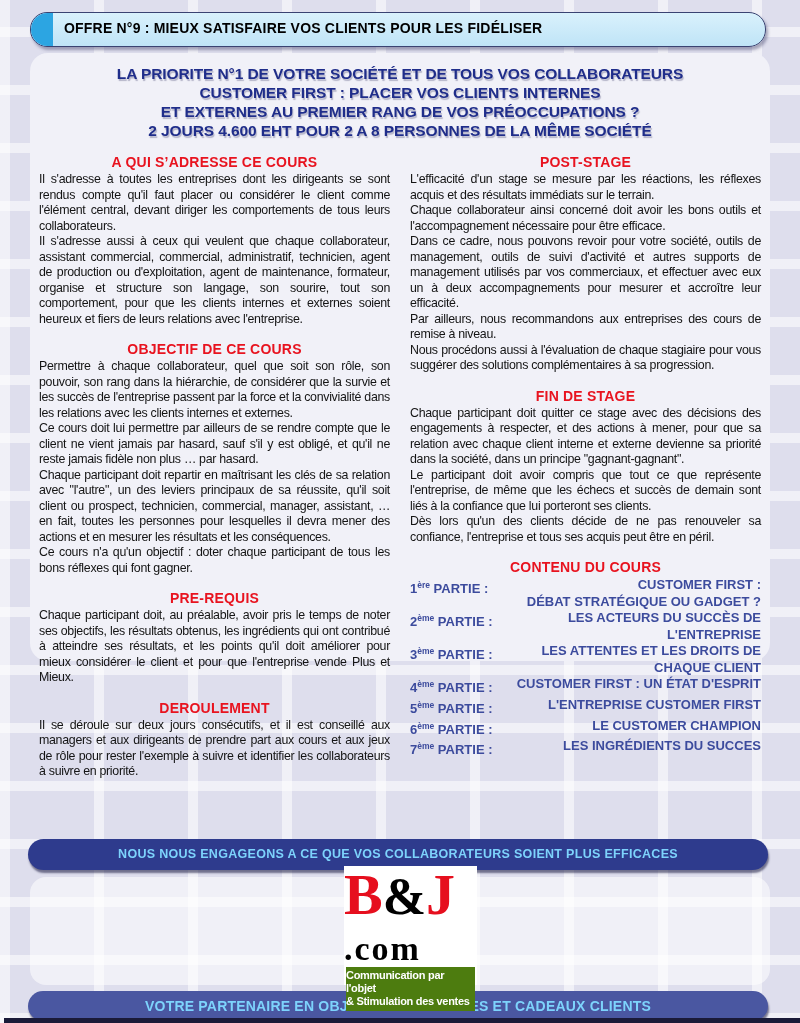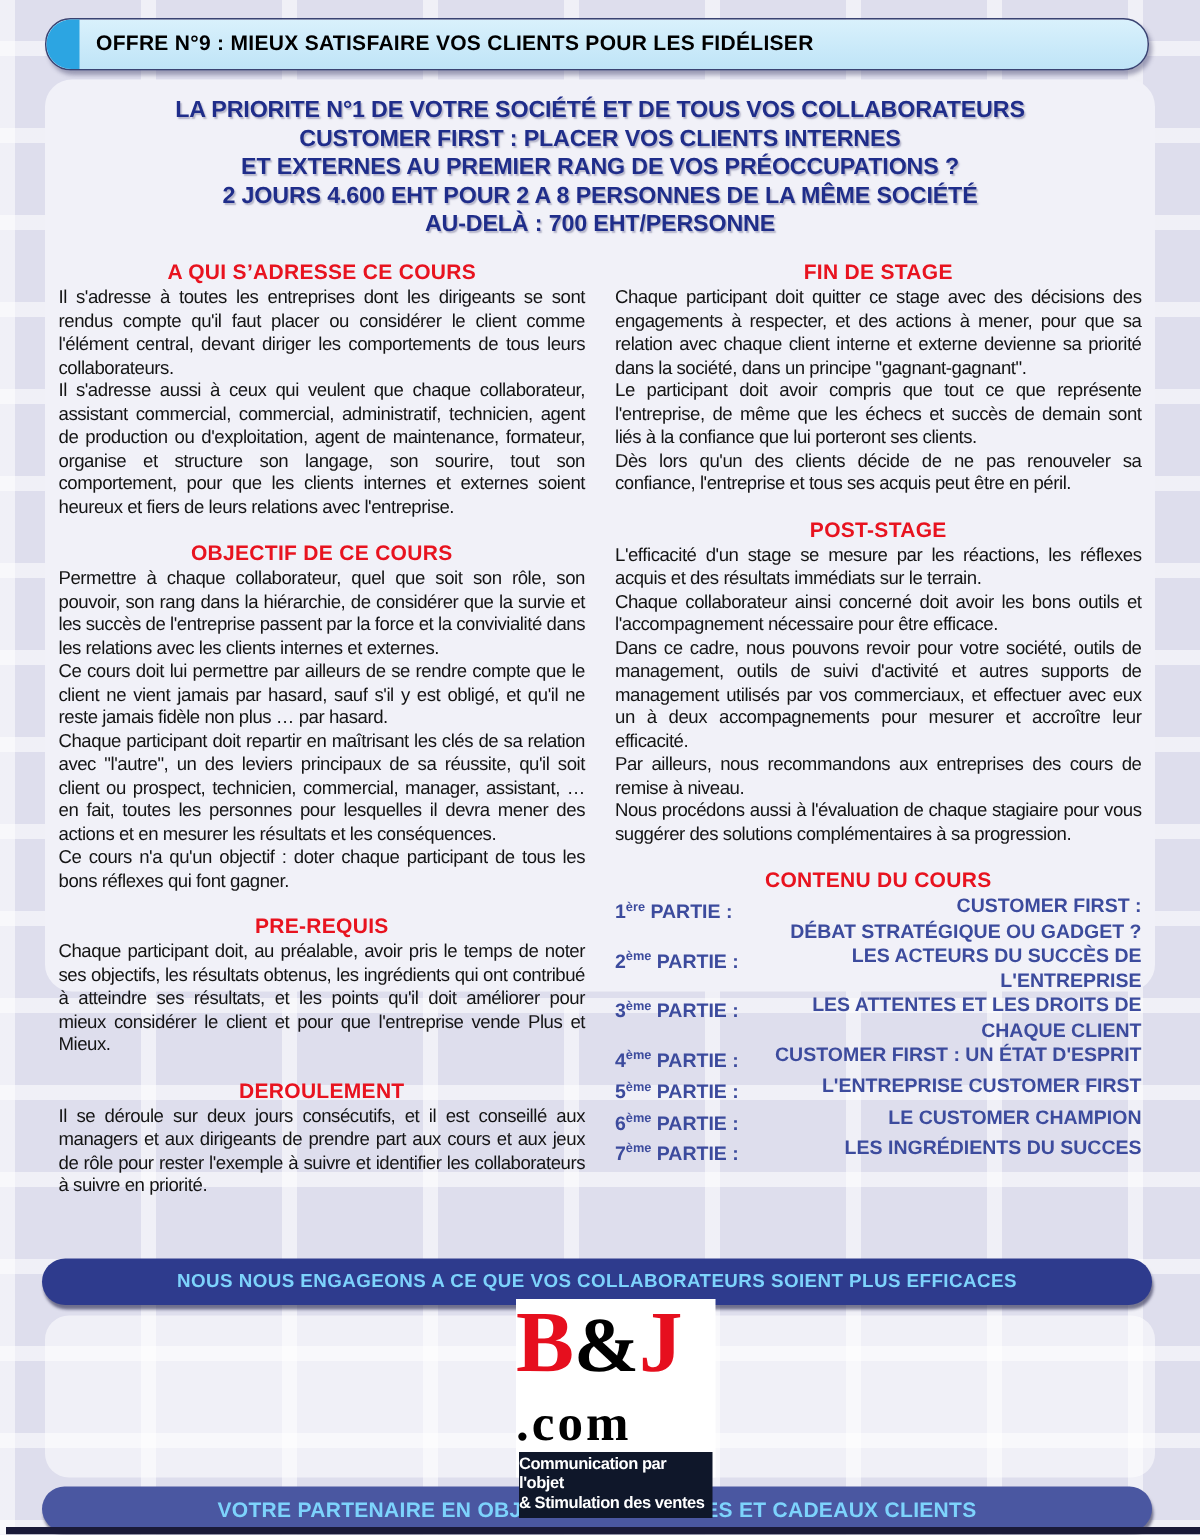--- a/index.html
+++ b/index.html
@@ -73,21 +73,21 @@
   .logo-box{
     position:absolute;left:344px;top:866px;width:133px;height:119px;
     background:#fff;text-align:left;z-index:5;
     font-family:"Liberation Serif","DejaVu Serif",serif;
   }
   .bj-line{line-height:50px;margin-top:4px;font-weight:bold;}
   .bj-line .red{color:var(--logo-red);font-size:58px;}
   .bj-line .amp{color:#000;font-size:52px;}
   .com{color:#000;font-weight:bold;font-size:34px;line-height:30px;letter-spacing:2px;}
   .logo-band{
-    margin:3px 2px 0;background:#0f172a;color:#fff;padding:2px 0 3px;
+    margin:3px 2px 0;background:#4d7c0f;color:#fff;padding:2px 0 3px;
     font-family:"Liberation Sans","DejaVu Sans",sans-serif;
     font-size:11px;font-weight:bold;line-height:13px;letter-spacing:-.3px;
   }
   .bottom-strip{position:absolute;left:4px;top:1018px;width:796px;height:5px;background:#1a1a38;z-index:9;}
 </style>
 </head>
 <body>
 
 <div class="page">
 
@@ -95,21 +95,20 @@
     <span class="offer-cap"></span>
     <span class="offer-text">OFFRE N°9 : MIEUX SATISFAIRE VOS CLIENTS POUR LES FIDÉLISER</span>
   </div>
 
   <div class="panel">
     <div class="headline" id="headline">
         <div>LA PRIORITE N°1 DE VOTRE SOCIÉTÉ ET DE TOUS VOS COLLABORATEURS</div>
         <div>CUSTOMER FIRST : PLACER VOS CLIENTS INTERNES</div>
         <div>ET EXTERNES AU PREMIER RANG DE VOS PRÉOCCUPATIONS ?</div>
         <div>2 JOURS 4.600 EHT POUR 2 A 8 PERSONNES DE LA MÊME SOCIÉTÉ</div>
-        <div>AU-DELÀ : 700 EHT/PERSONNE</div>
       </div>
     <div class="cols">
       <div class="col" id="col-left">
           <section class="sec">
             <h3>A QUI S’ADRESSE CE COURS</h3>
             <p>Il s'adresse à toutes les entreprises dont les dirigeants se sont rendus compte qu'il faut placer ou considérer le client comme l'élément central, devant diriger les comportements de tous leurs collaborateurs.</p>
             <p>Il s'adresse aussi à ceux qui veulent que chaque collaborateur, assistant commercial, commercial, administratif, technicien, agent de production ou d'exploitation, agent de maintenance, formateur, organise et structure son langage, son sourire, tout son comportement, pour que les clients internes et externes soient heureux et fiers de leurs relations avec l'entreprise.</p>
           </section>
           <section class="sec">
             <h3>OBJECTIF DE CE COURS</h3>
@@ -121,33 +120,33 @@
           <section class="sec">
             <h3>PRE-REQUIS</h3>
             <p>Chaque participant doit, au préalable, avoir pris le temps de noter ses objectifs, les résultats obtenus, les ingrédients qui ont contribué à atteindre ses résultats, et les points qu'il doit améliorer pour mieux considérer le client et pour que l'entreprise vende Plus et Mieux.</p>
           </section>
           <section class="sec">
             <h3>DEROULEMENT</h3>
             <p>Il se déroule sur deux jours consécutifs, et il est conseillé aux managers et aux dirigeants de prendre part aux cours et aux jeux de rôle pour rester l'exemple à suivre et identifier les collaborateurs à suivre en priorité.</p>
           </section>
         </div>
       <div class="col" id="col-right">
-          <section class="sec">
-            <h3>FIN DE STAGE</h3>
-            <p>Chaque participant doit quitter ce stage avec des décisions des engagements à respecter, et des actions à mener, pour que sa relation avec chaque client interne et externe devienne sa priorité dans la société, dans un principe "gagnant-gagnant".</p>
-            <p>Le participant doit avoir compris que tout ce que représente l'entreprise, de même que les échecs et succès de demain sont liés à la confiance que lui porteront ses clients.</p>
-            <p>Dès lors qu'un des clients décide de ne pas renouveler sa confiance, l'entreprise et tous ses acquis peut être en péril.</p>
-          </section>
           <section class="sec">
             <h3>POST-STAGE</h3>
             <p>L'efficacité d'un stage se mesure par les réactions, les réflexes acquis et des résultats immédiats sur le terrain.</p>
             <p>Chaque collaborateur ainsi concerné doit avoir les bons outils et l'accompagnement nécessaire pour être efficace.</p>
             <p>Dans ce cadre, nous pouvons revoir pour votre société, outils de management, outils de suivi d'activité et autres supports de management utilisés par vos commerciaux, et effectuer avec eux un à deux accompagnements pour mesurer et accroître leur efficacité.</p>
             <p>Par ailleurs, nous recommandons aux entreprises des cours de remise à niveau.</p>
             <p>Nous procédons aussi à l'évaluation de chaque stagiaire pour vous suggérer des solutions complémentaires à sa progression.</p>
+          </section>
+          <section class="sec">
+            <h3>FIN DE STAGE</h3>
+            <p>Chaque participant doit quitter ce stage avec des décisions des engagements à respecter, et des actions à mener, pour que sa relation avec chaque client interne et externe devienne sa priorité dans la société, dans un principe "gagnant-gagnant".</p>
+            <p>Le participant doit avoir compris que tout ce que représente l'entreprise, de même que les échecs et succès de demain sont liés à la confiance que lui porteront ses clients.</p>
+            <p>Dès lors qu'un des clients décide de ne pas renouveler sa confiance, l'entreprise et tous ses acquis peut être en péril.</p>
           </section>
           <section class="sec">
             <h3>CONTENU DU COURS</h3>
             <div class="part">
               <span class="ord">1<sup>ère</sup> PARTIE :</span>
               <div class="txt">
                 <div>CUSTOMER FIRST :</div>
                 <div>DÉBAT STRATÉGIQUE OU GADGET ?</div>
               </div>
             </div>

